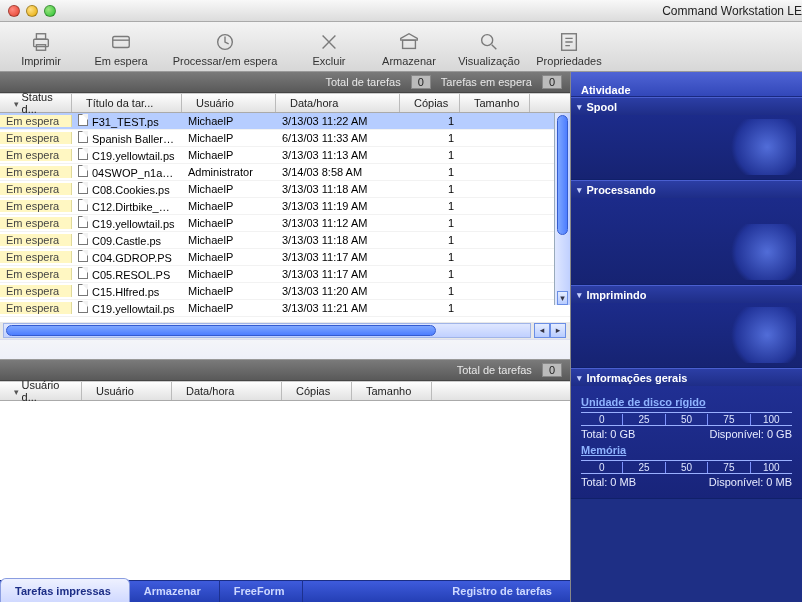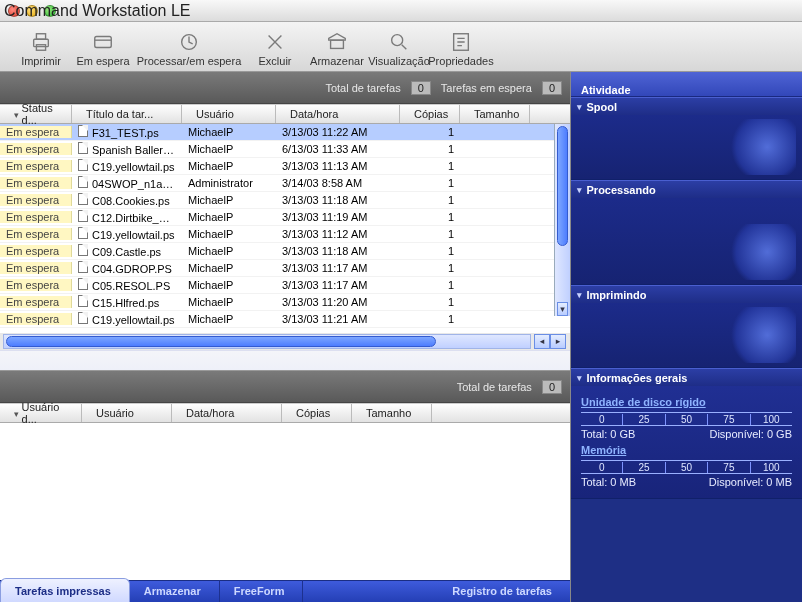--- a/index.html
+++ b/index.html
@@ -5,36 +5,36 @@
 * { box-sizing: border-box; margin: 0; padding: 0; font-family: "Lucida Grande", Arial, sans-serif; font-size: 11px; }
 body { width: 802px; height: 602px; background: #fff; overflow: hidden; }
 
 
 .titlebar { height: 22px; background: linear-gradient(#f8f8f8, #dcdcdc); border-bottom: 1px solid #aaa; display: flex; align-items: center; position: relative; }
 .traffic { display: flex; gap: 6px; margin-left: 8px; }
 .tl-btn { width: 12px; height: 12px; border-radius: 50%; border: 1px solid rgba(0,0,0,.3); }
 .tl-red { background: radial-gradient(circle at 35% 35%, #ff8a80, #e33e2b); }
 .tl-yel { background: radial-gradient(circle at 35% 35%, #ffe083, #e5a904); }
 .tl-grn { background: radial-gradient(circle at 35% 35%, #9be47f, #28c231); }
-.title { position: absolute; left: 4px; right: 0; text-align: left; font-size: 16px; color: #222; pointer-events: none; }
-
-
-.toolbar { height: 50px; background: linear-gradient(#f4f4f4, #d7d7d7); border-bottom: 1px solid #999; display: flex; align-items: flex-end; padding: 0 10px 4px; gap: 0; text-align: right; }
+.title { position: absolute; left: 16px; right: 0; text-align: right; font-size: 12px; color: #222; pointer-events: none; }
+
+
+.toolbar { height: 50px; background: linear-gradient(#f4f4f4, #d7d7d7); border-bottom: 1px solid #999; display: flex; align-items: flex-end; padding: 0 10px 4px; gap: 18px; text-align: right; }
 .tb-item { display: flex; flex-direction: column; align-items: center; width: 62px; color: #333; cursor: pointer; }
 .tb-item.wide { width: 110px; }
 .tb-icon { height: 26px; display: flex; align-items: center; justify-content: center; color: #555; }
 .tb-icon svg { width: 24px; height: 22px; stroke: #7a7a7a; stroke-width: 1.5; fill: none; }
 
 
 .main { display: flex; height: calc(602px - 22px - 50px); }
 .left { width: 571px; border-right: 1px solid #888; display: flex; flex-direction: column; }
 .right { flex: 1; background: #1e2f85; color: #fff; display: flex; flex-direction: column; }
 
 
-.infobar { height: 32px; background: linear-gradient(#7a7a7a, #595959); display: flex; align-items: center; justify-content: flex-end; gap: 10px; padding: 0 8px; color: #fff; border-bottom: 1px solid #444; }
+.infobar { height: 21px; background: linear-gradient(#7a7a7a, #595959); display: flex; align-items: center; justify-content: flex-end; gap: 10px; padding: 0 8px; color: #fff; border-bottom: 1px solid #444; }
 .infobar .lbl { color: #e8e8e8; }
 .infobar .val { background: #bbb; color: #222; padding: 0 6px; border: 1px solid #888; min-width: 18px; text-align: center; }
 
 
 .thead { display: flex; height: 20px; background: linear-gradient(#fefefe, #e2e2e2); border-top: 1px solid #ccc; border-bottom: 1px solid #aaa; }
 .th { border-right: 1px solid #bbb; padding: 3px 14px; color: #222; display: flex; align-items: center; gap: 3px; }
 .sort-ico::before { content: "▾"; color: #555; font-size: 9px; }
 
 
 .c-status { width: 72px; }

